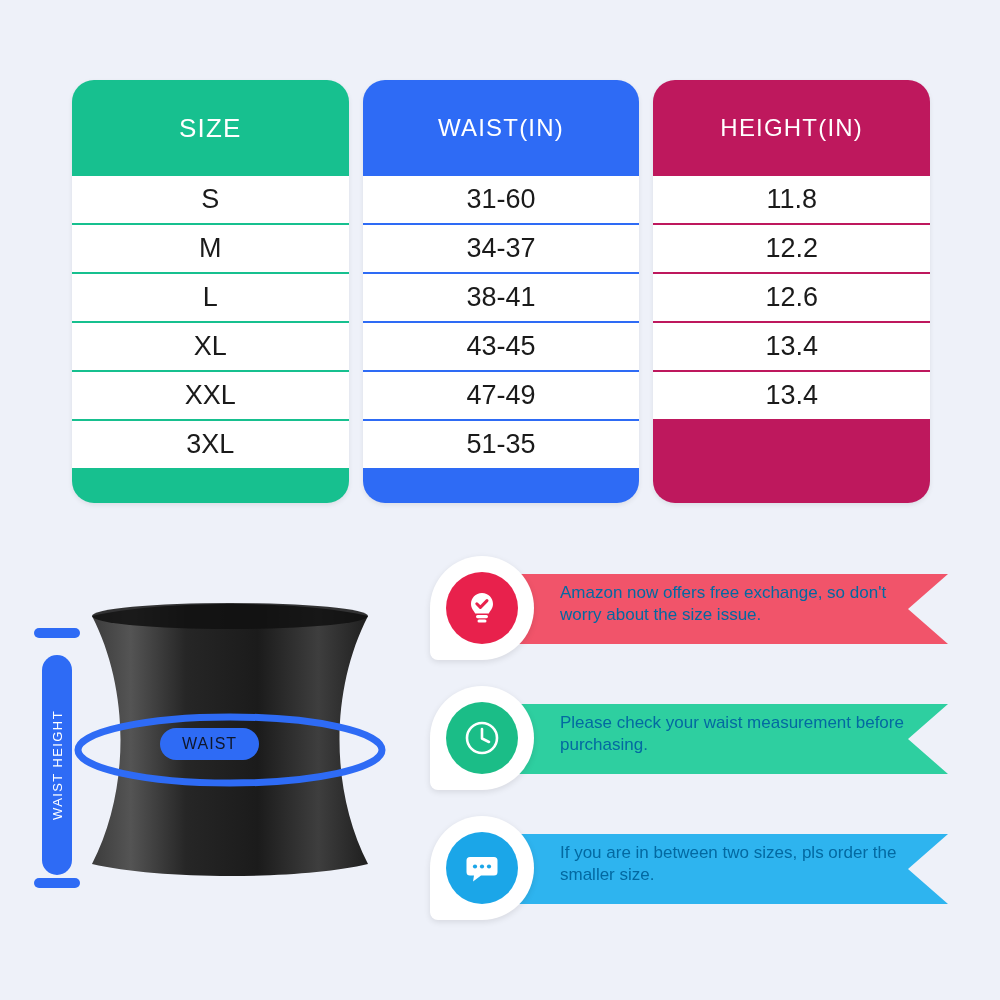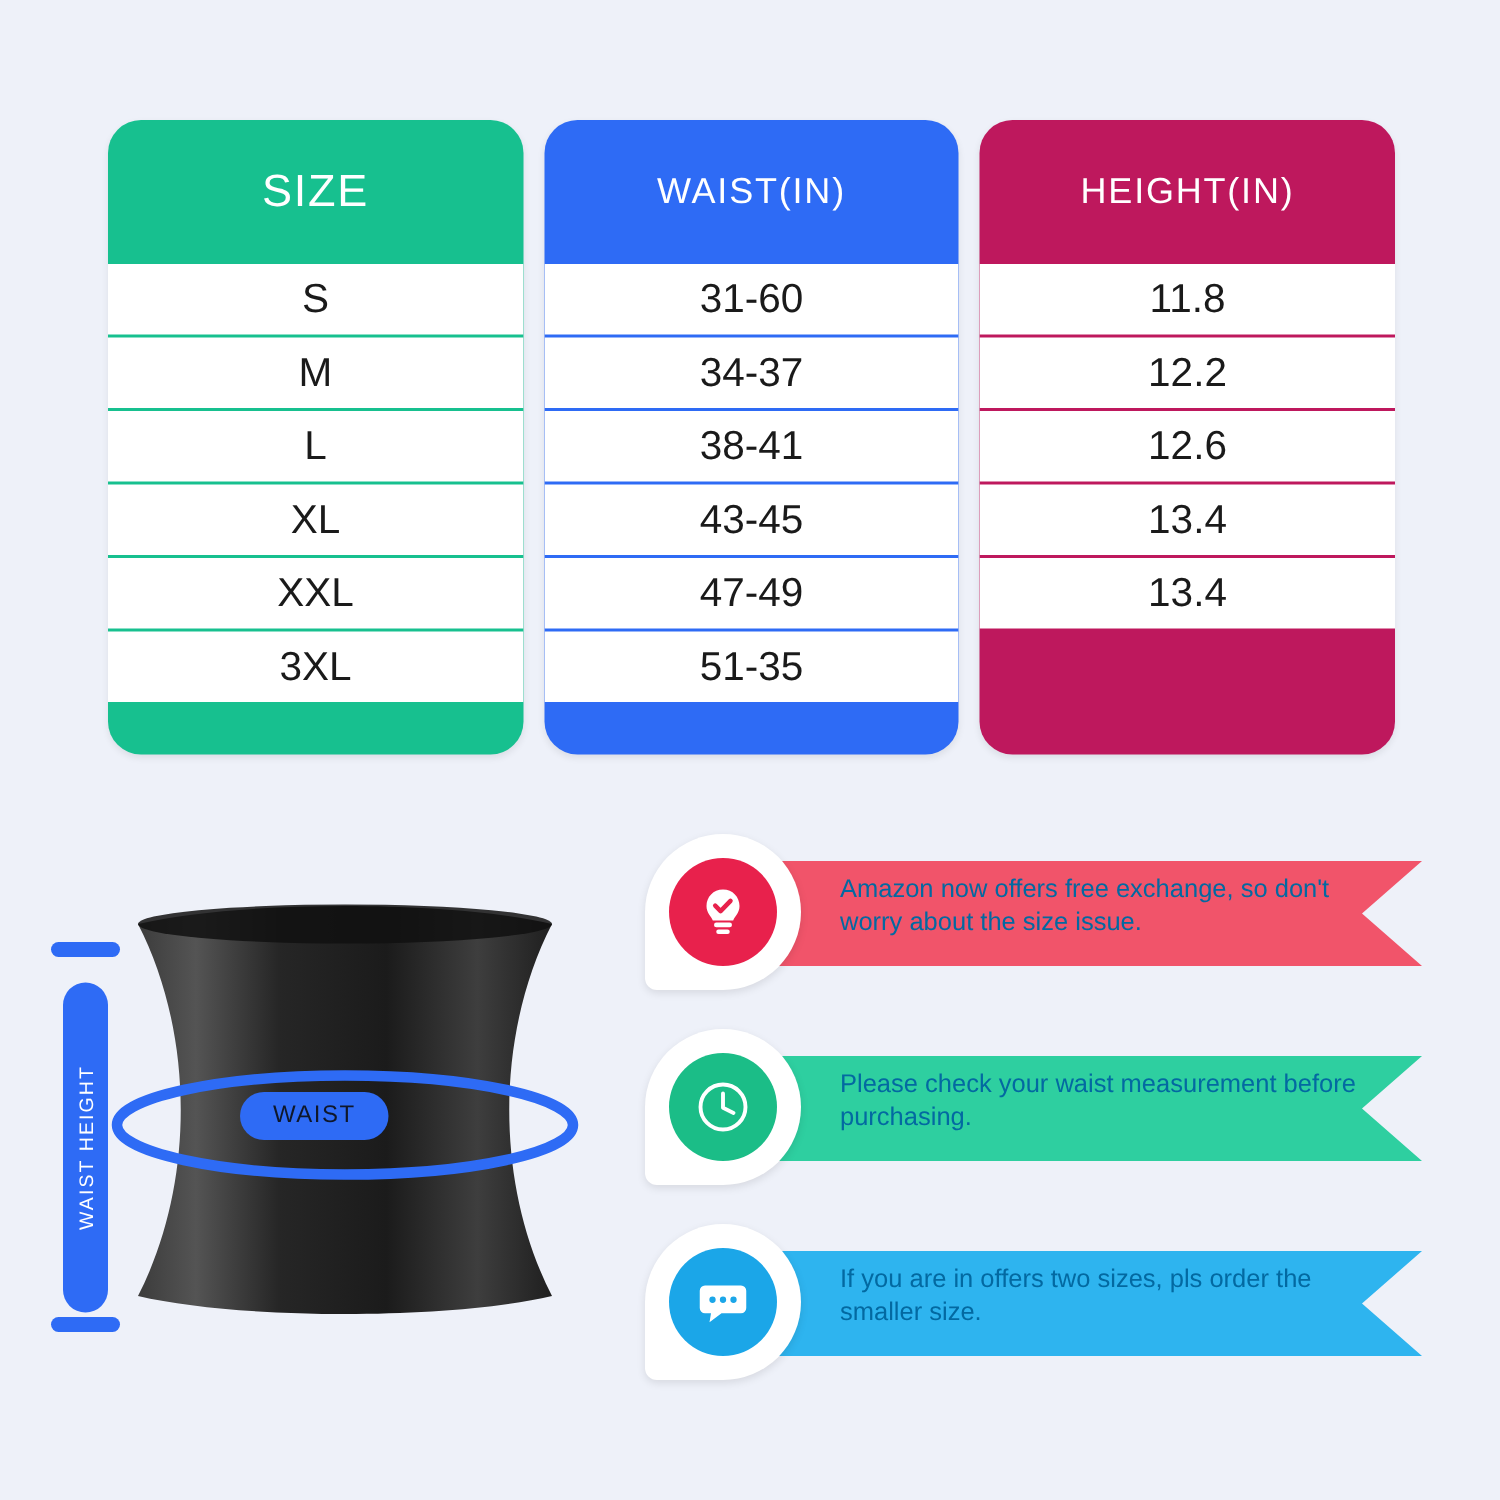--- a/index.html
+++ b/index.html
@@ -37,21 +37,21 @@
   .col-head {
     height: 96px;
     display: flex;
     align-items: center;
     justify-content: center;
     color: #ffffff;
     font-size: 24px;
     letter-spacing: 1.2px;
     font-weight: 400;
   }
-  .col.size .col-head { font-size: 30px; }
+  .col.size .col-head { font-size: 26px; }
 
   .cell {
     height: 47px;
     background: #ffffff;
     margin-bottom: 2px;
     display: flex;
     align-items: center;
     justify-content: center;
     font-size: 27px;
     color: #1a1a1a;
@@ -284,21 +284,21 @@
         <svg width="42" height="42" viewBox="0 0 42 42">
           <circle cx="21" cy="21" r="15" fill="none" stroke="#ffffff" stroke-width="2.6"></circle>
           <path d="M21 12 L21 21.5 L28 25" fill="none" stroke="#ffffff" stroke-width="2.6" stroke-linecap="round" stroke-linejoin="round"></path>
         </svg>
       </div>
     </div>
   </div>
 
   <div class="note note-3">
     <div class="ribbon"></div>
-    <div class="note-text">If you are in offers two sizes, pls order the smaller size.</div>
+    <div class="note-text">If you are in between two sizes, pls order the smaller size.</div>
     <div class="bubble">
       <div class="badge">
         <svg width="42" height="42" viewBox="0 0 42 42">
           <path d="M9 10 H33 A3.5 3.5 0 0 1 36.5 13.5 V25 A3.5 3.5 0 0 1 33 28.5 H20 L12 34.5 L13 28.5 H9 A3.5 3.5 0 0 1 5.5 25 V13.5 A3.5 3.5 0 0 1 9 10 Z" fill="#ffffff"></path>
           <circle cx="14" cy="19.5" r="2.1" fill="#1ba6e8"></circle>
           <circle cx="21" cy="19.5" r="2.1" fill="#1ba6e8"></circle>
           <circle cx="28" cy="19.5" r="2.1" fill="#1ba6e8"></circle>
         </svg>
       </div>
     </div>

